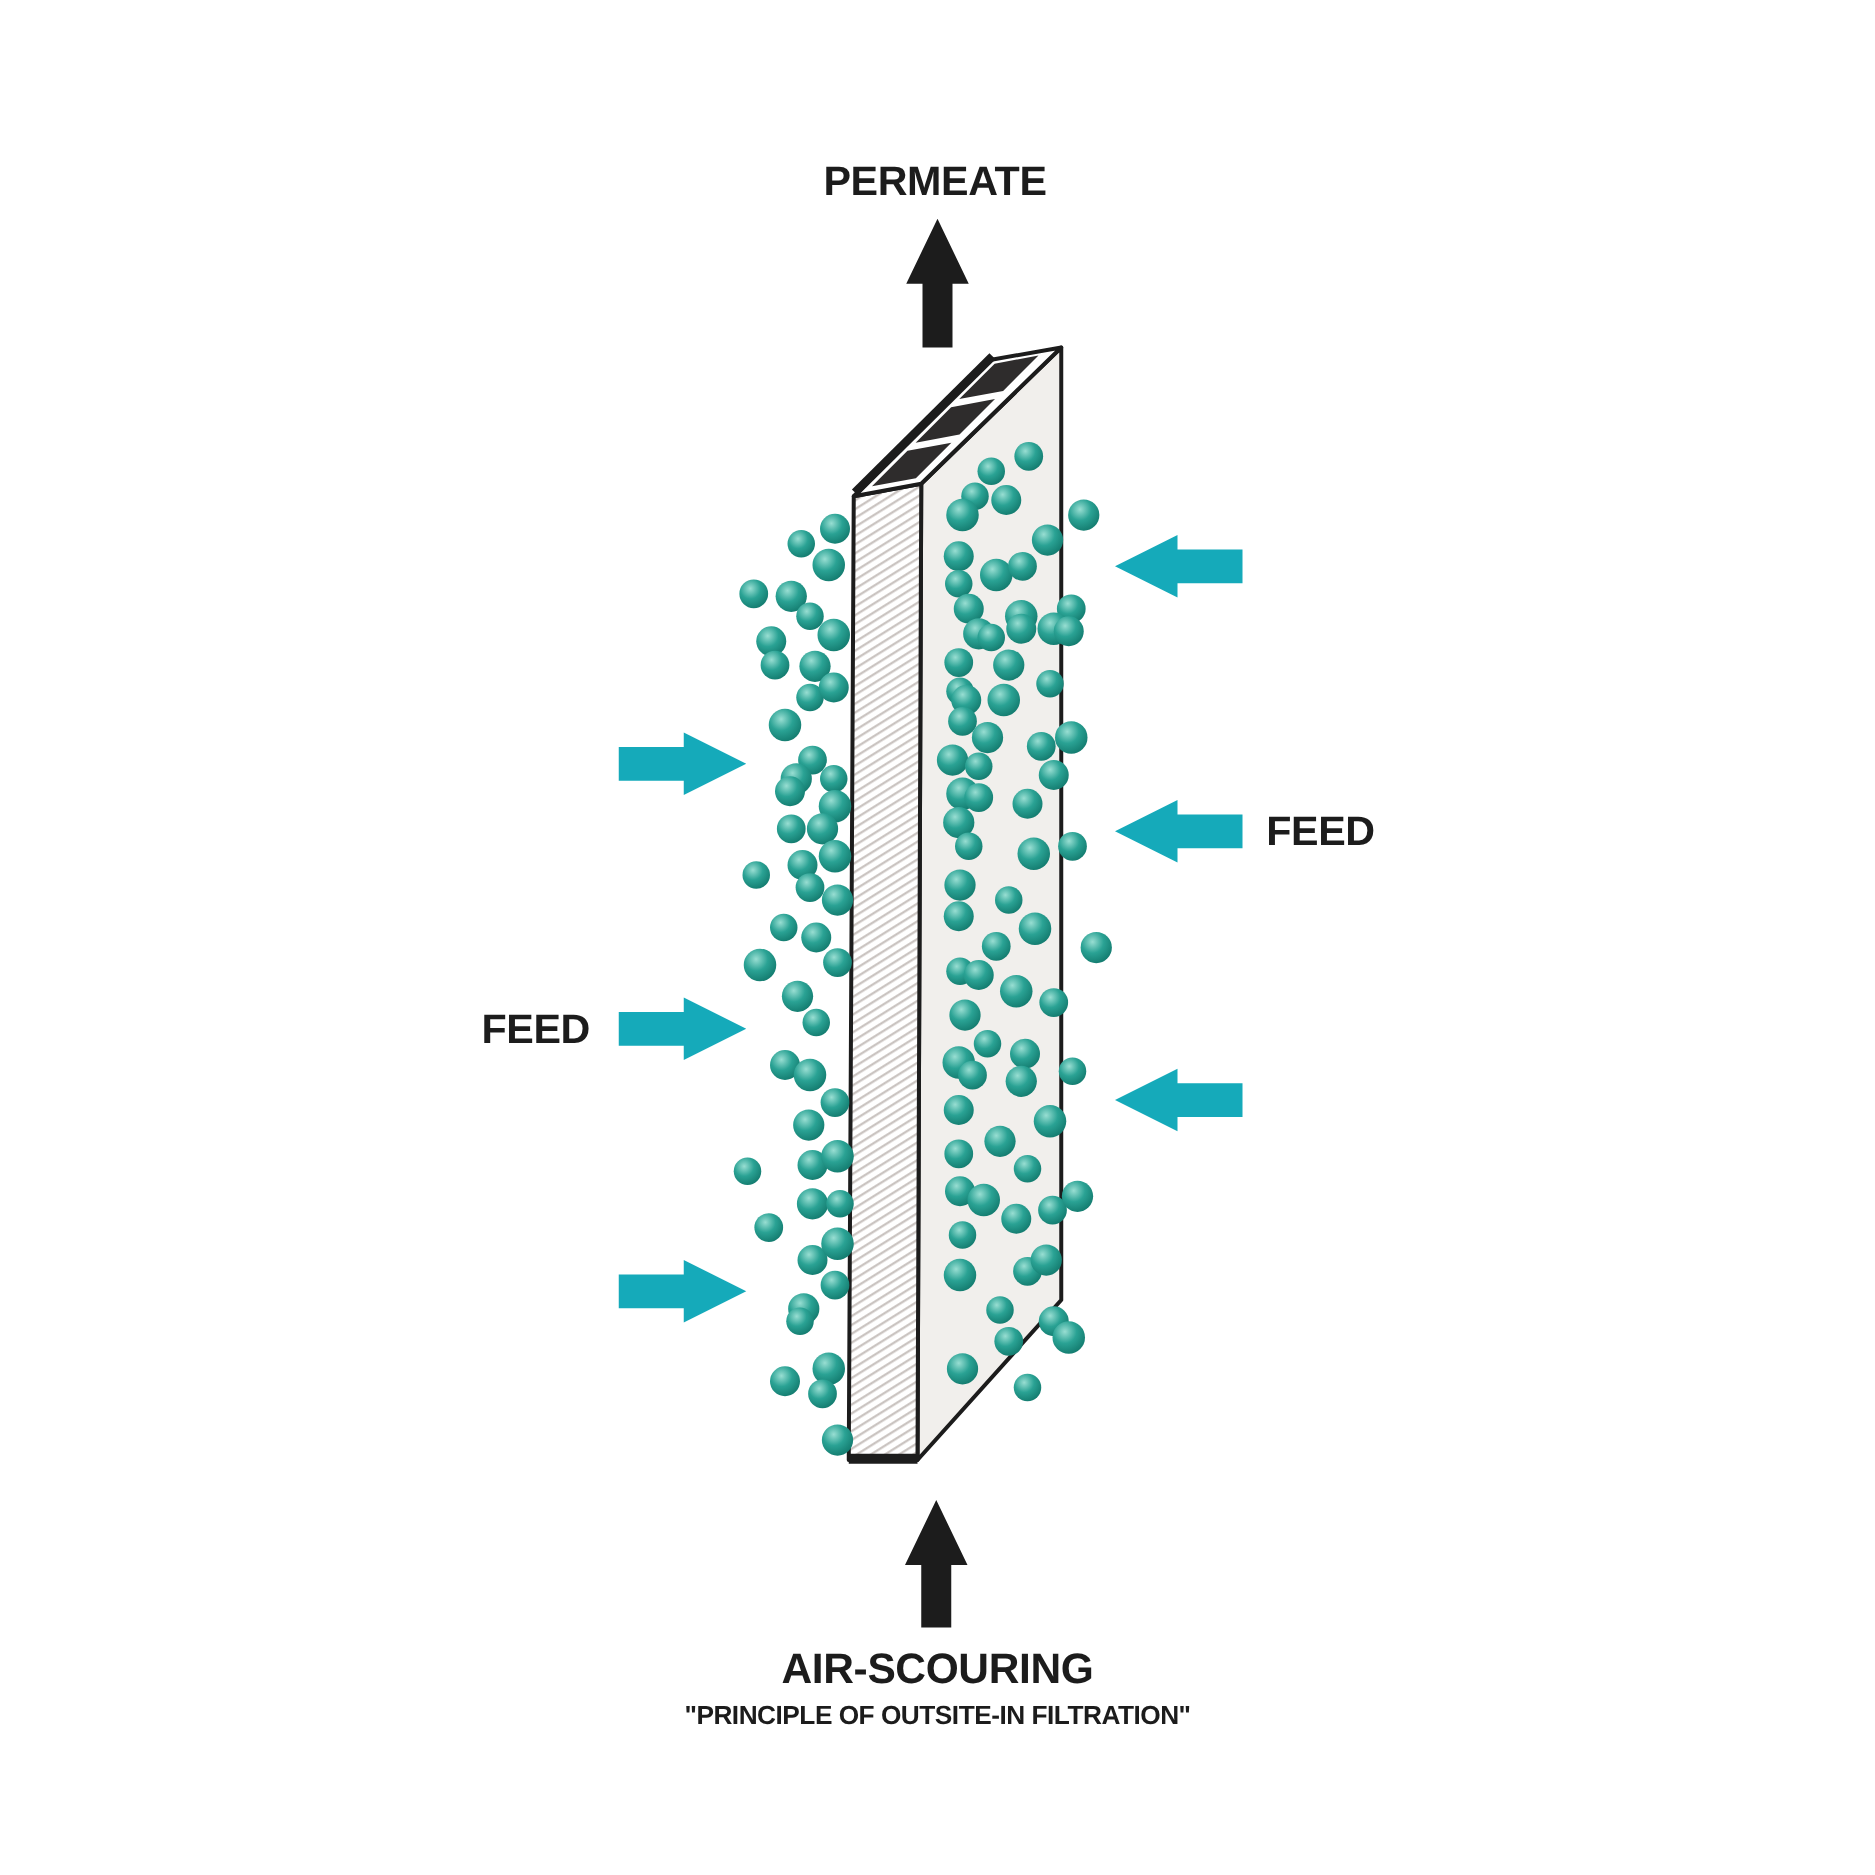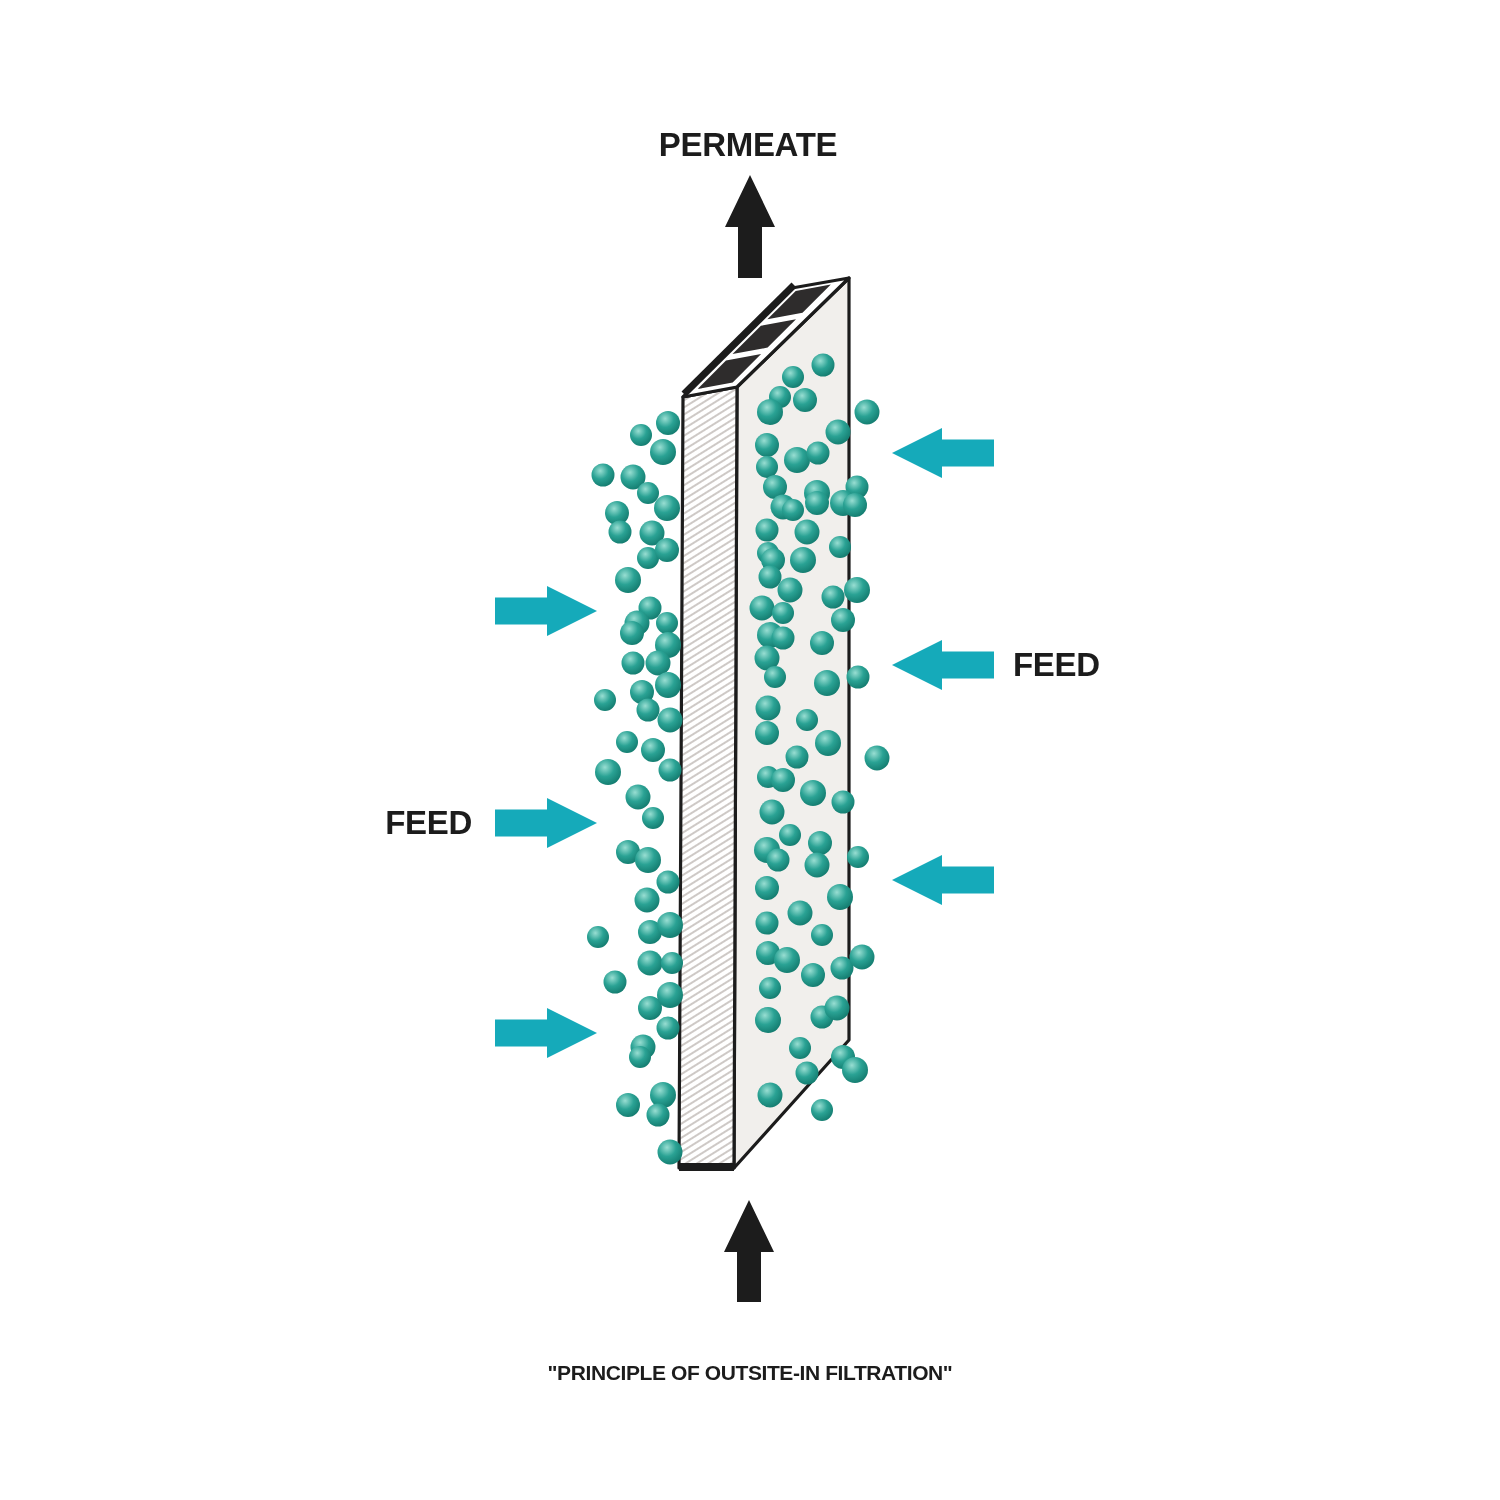--- a/index.html
+++ b/index.html
@@ -187,14 +187,15 @@
         <polygon points="495,999.5 547,999.5 547,988 597,1013 547,1038 547,1026.5 495,1026.5" fill="var(--cyan)"></polygon>
         <polygon points="994,419.5 942,419.5 942,408 892,433 942,458 942,446.5 994,446.5" fill="var(--cyan)"></polygon>
         <polygon points="994,631.5 942,631.5 942,620 892,645 942,670 942,658.5 994,658.5" fill="var(--cyan)"></polygon>
         <polygon points="994,846.5 942,846.5 942,835 892,860 942,885 942,873.5 994,873.5" fill="var(--cyan)"></polygon>
       </g>
   </svg>
 
   <div class="label permeate">PERMEATE</div>
   <div class="label feed-right">FEED</div>
   <div class="label feed-left">FEED</div>
+  <div class="label air">AIR-SCOURING</div>
   <div class="label subtitle">"PRINCIPLE OF OUTSITE-IN FILTRATION"</div>
 </div>
 
 </body></html>

